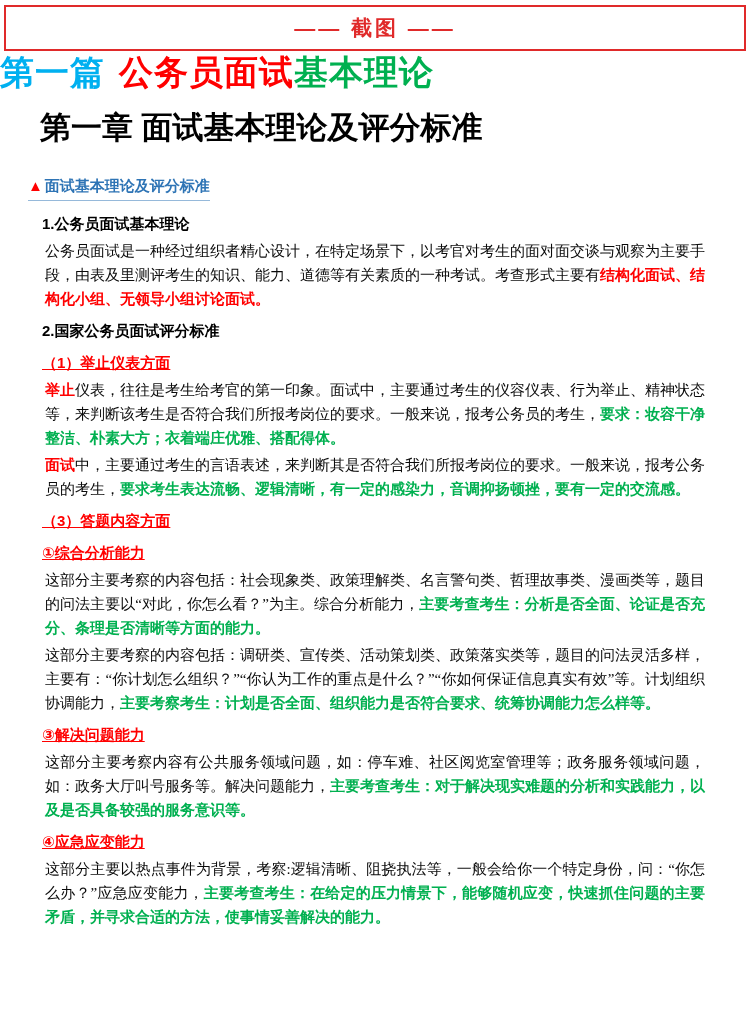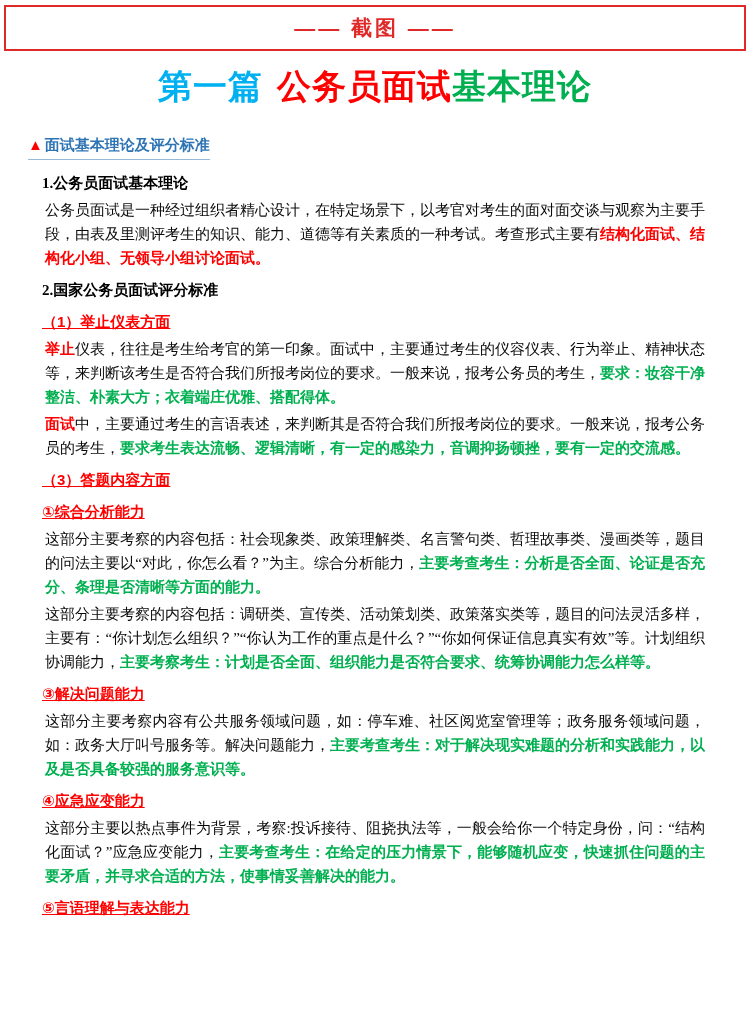--- a/index.html
+++ b/index.html
@@ -18,22 +18,21 @@
     height: 42px;
     border: 2px solid var(--banner_red, #e02a2a);
     display: flex; align-items: center; justify-content: center;
     color: var(--banner_red, #e02a2a);
     font-family: "Liberation Sans", "DejaVu Sans", sans-serif;
     font-weight: bold; font-size: 21px; letter-spacing: 3px;
   }
 
   
   .doc-title {
-    margin-top: 14px;
-    text-align: center;
+    text-align: left;
     font-family: "Liberation Sans", "DejaVu Sans", sans-serif;
     font-weight: bold; font-size: 34px; line-height: 42px;
     letter-spacing: 1px;
   }
   .t-cyan  { color: var(--cyan, #00b0f0); margin-right: 14px; }
   .t-red   { color: var(--red, #ff0000); }
   .t-green { color: var(--green, #00b050); }
 
   
   .chapter {
@@ -59,21 +58,21 @@
 
   
   .content {
     margin: 11px 42px 0 42px;
     font-size: 15px; line-height: 24px;
     text-align: justify;
     color: #0a0a0a;
   }
   .content p { margin: 3px; }
   .h-bold {
-    font-family: Liberation Serif, serif;
+    font-family: Liberation Sans, sans-serif;
     font-weight: bold; margin-top: 8px; color: #000;
   }
   .h-red {
     font-family: "Liberation Sans", "DejaVu Sans", sans-serif;
     font-weight: bold; margin-top: 8px; color: var(--red, #ff0000); text-decoration: underline;
   }
   .content > :first-child { margin-top: 0; }
   .run-red {
     color: var(--red, #ff0000); font-weight: bold;
     font-family: "Liberation Sans", "DejaVu Sans", sans-serif;
@@ -94,20 +93,21 @@
 <div class="page">
 
   <div class="banner">
     <span>—— 截图 ——</span>
   </div>
 
   <div class="doc-title">
     <span class="t-cyan">第一篇</span><span class="t-red">公务员面试</span><span class="t-green">基本理论</span>
   </div>
 
+  <h1 class="chapter">第一章 面试基本理论及评分标准</h1>
 
   <div class="topic">
     <span class="topic-inner"><span class="tri">▲</span><span class="txt">面试基本理论及评分标准</span></span>
   </div>
 
   <div class="content">
 
     <div class="h-bold">1.公务员面试基本理论</div>
     <p><span>公务员面试是一种经过组织者精心设计，在特定场景下，以考官对考生的面对面交谈与观察为主要手段，由表及里测评考生的知识、能力、道德等有关素质的一种考试。考查形式主要有</span><span class="run-red">结构化面试、结构化小组、无领导小组讨论面试。</span></p>
 
@@ -122,18 +122,18 @@
 
     <div class="h-red">①综合分析能力</div>
     <p><span>这部分主要考察的内容包括：社会现象类、政策理解类、名言警句类、哲理故事类、漫画类等，题目的问法主要以“对此，你怎么看？”为主。综合分析能力，</span><span class="run-green">主要考查考生：分析是否全面、论证是否充分、条理是否清晰等方面的能力。</span></p>
 
     <p><span>这部分主要考察的内容包括：调研类、宣传类、活动策划类、政策落实类等，题目的问法灵活多样，主要有：“你计划怎么组织？”“你认为工作的重点是什么？”“你如何保证信息真实有效”等。计划组织协调能力，</span><span class="run-green">主要考察考生：计划是否全面、组织能力是否符合要求、统筹协调能力怎么样等。</span></p>
 
     <div class="h-red">③解决问题能力</div>
     <p><span>这部分主要考察内容有公共服务领域问题，如：停车难、社区阅览室管理等；政务服务领域问题，如：政务大厅叫号服务等。解决问题能力，</span><span class="run-green">主要考查考生：对于解决现实难题的分析和实践能力，以及是否具备较强的服务意识等。</span></p>
 
     <div class="h-red">④应急应变能力</div>
-    <p><span>这部分主要以热点事件为背景，考察:投诉接待、阻挠执法等，一般会给你一个特定身份，问：“结构化面试？”应急应变能力，</span><span class="run-green">主要考查考生：在给定的压力情景下，能够随机应变，快速抓住问题的主要矛盾，并寻求合适的方法，使事情妥善解决的能力。</span></p>
+    <p><span>这部分主要以热点事件为背景，考察:逻辑清晰、阻挠执法等，一般会给你一个特定身份，问：“你怎么办？”应急应变能力，</span><span class="run-green">主要考查考生：在给定的压力情景下，能够随机应变，快速抓住问题的主要矛盾，并寻求合适的方法，使事情妥善解决的能力。</span></p>
 
     <div class="h-red">⑤言语理解与表达能力</div>
 
   </div>
 </div>
 
 </body></html>

